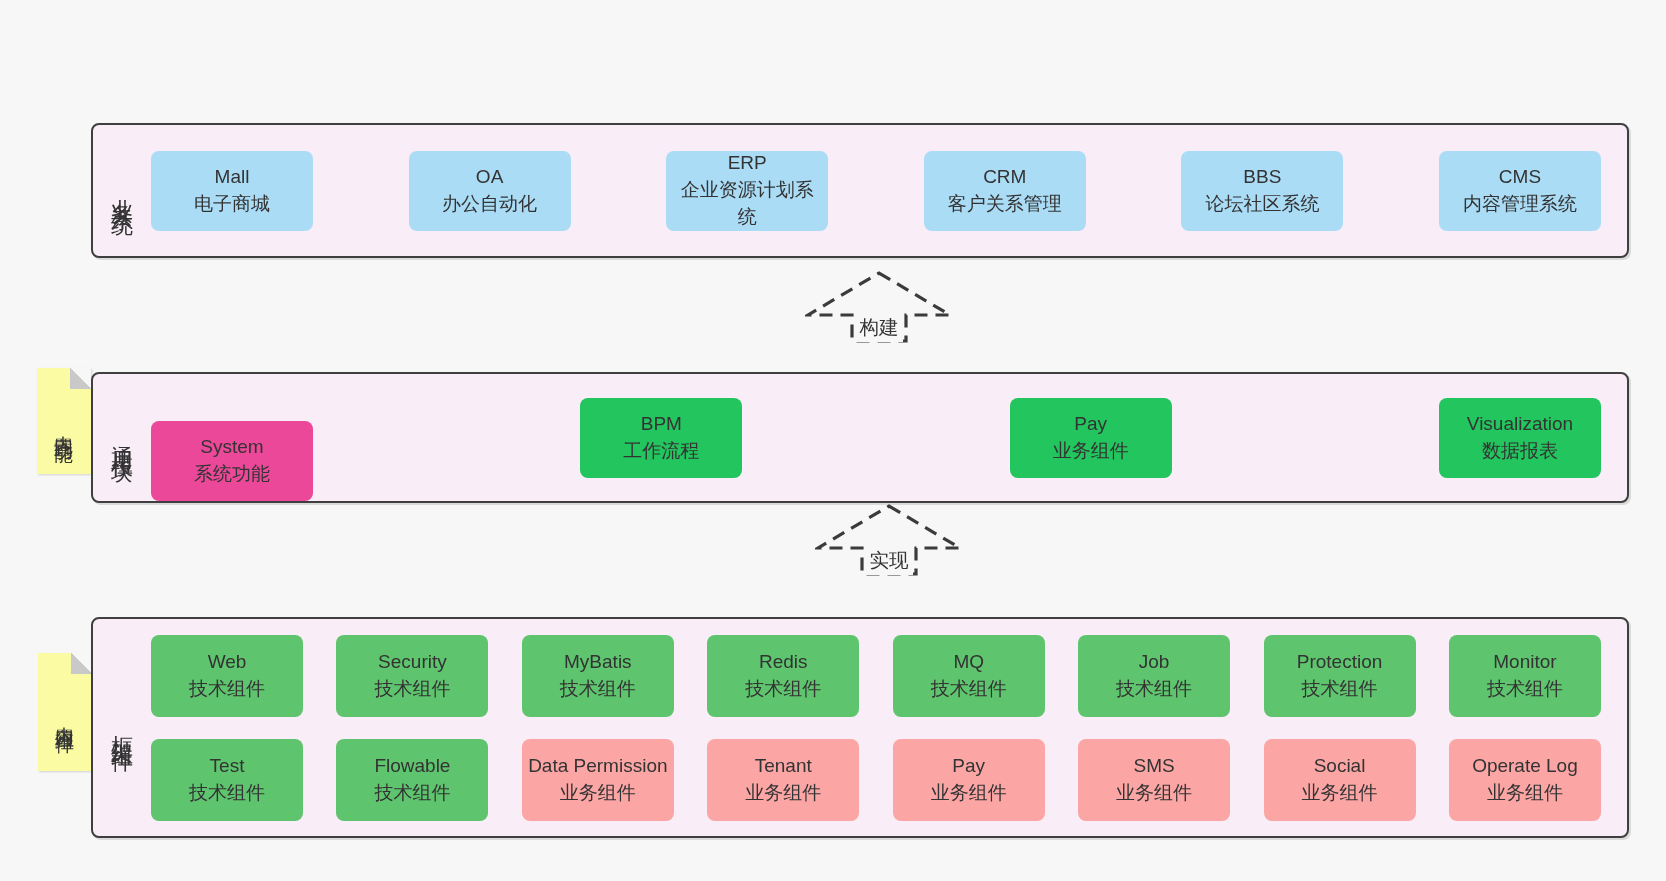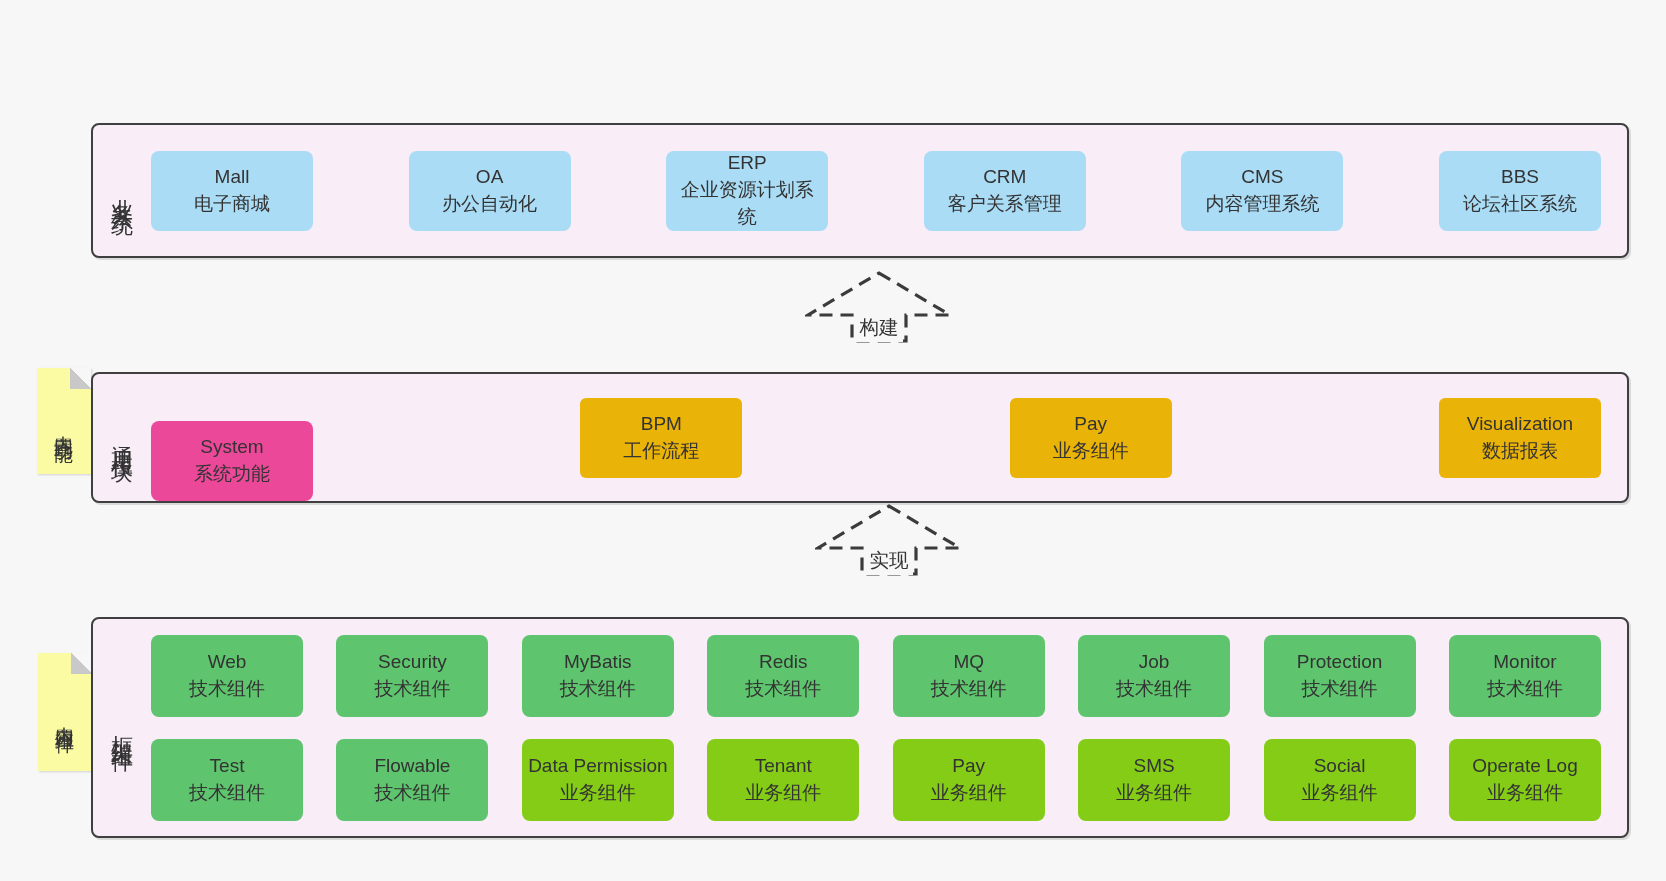--- a/index.html
+++ b/index.html
@@ -68,23 +68,23 @@
     justify-content: center;
     text-align: center;
     font-size: 19px;
     line-height: 1.42;
     padding: 2px 6px;
   }
   .box.wide   { width: 162px; height: 80px; }
   .box.narrow { width: 152px; height: 82px; }
   .b  { background: #aadcf6; }  
   .r  { background: #ec4899; margin-top: 47px; }  
-  .p  { background: #eab308; border-radius: 6px; }  
+  .p  { background: #22c55e; }  
   .g  { background: #5ec46e; }  
-  .lg { background: #84cc16; }  
+  .lg { background: #fca5a5; }  
 
   
   .note {
     position: absolute;
     width: 54px;
     background: #fbfba3;
     box-shadow: 1px 1px 2px rgba(0,0,0,0.15);
   }
   #note-modules    { left: 37px; top: 368px; height: 106px; }
   #note-components { left: 38px; top: 653px; height: 118px; }
@@ -133,26 +133,26 @@
       </div>
       <div class="box wide b">
         <div>ERP</div>
         <div>企业资源计划系统</div>
       </div>
       <div class="box wide b">
         <div>CRM</div>
         <div>客户关系管理</div>
       </div>
       <div class="box wide b">
+        <div>BBS</div>
+        <div>论坛社区系统</div>
+      </div>
+      <div class="box wide b">
         <div>CMS</div>
         <div>内容管理系统</div>
-      </div>
-      <div class="box wide b">
-        <div>BBS</div>
-        <div>论坛社区系统</div>
       </div>
     </div>
   </section>
 
   <svg class="arrow" id="arrow-build" width="148" height="74" viewBox="0 0 148 74">
     <polygon points="74,3 145,45 101,45 101,71 47,71 47,45 3,45" fill="none" stroke="#3b3b3b" stroke-width="3.2" stroke-dasharray="13,8"></polygon>
     <rect x="50" y="44" width="48" height="28" fill="#f7f7f7"></rect>
     <text x="74" y="64" text-anchor="middle">构建</text>
   </svg>
 

